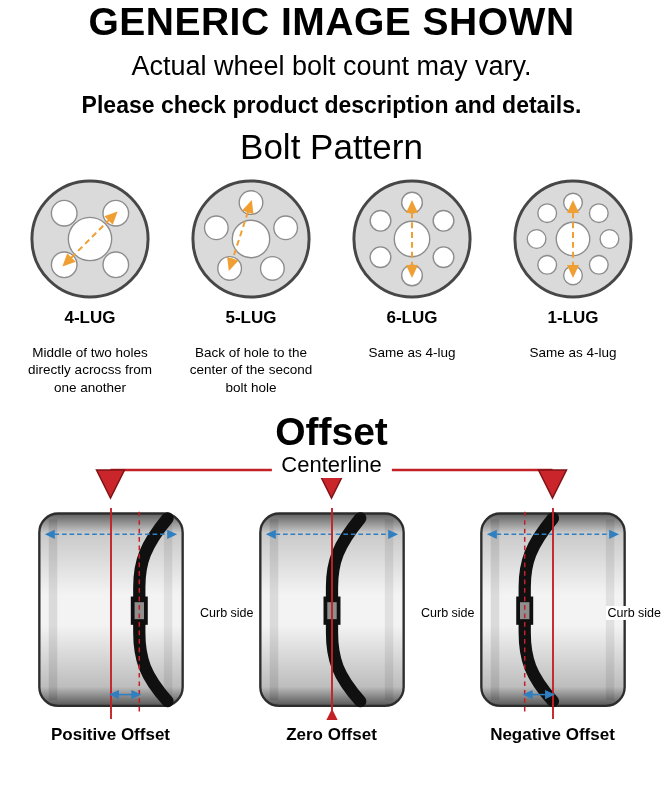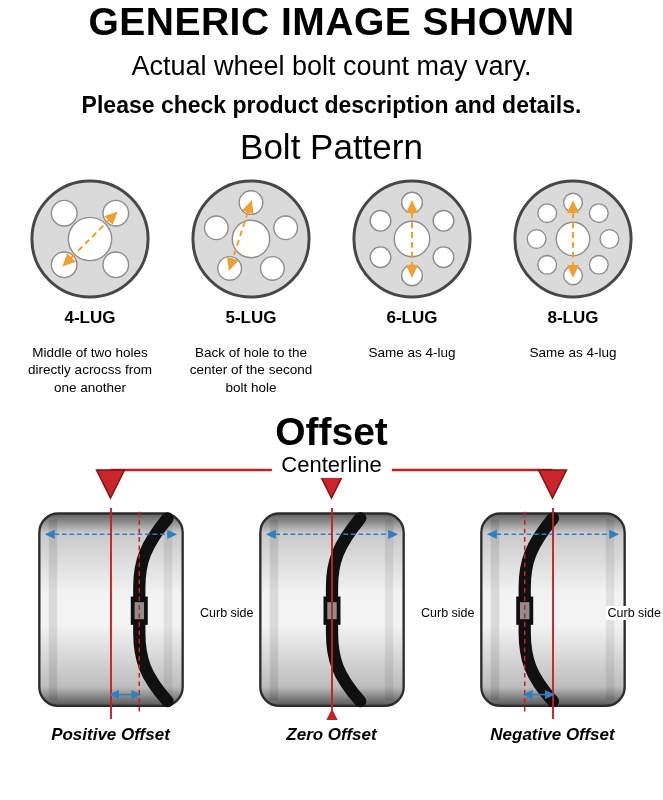--- a/index.html
+++ b/index.html
@@ -24,21 +24,21 @@
   .centerline-svg { display: block; }
   .centerline-label { position: absolute; left: 50%; top: -4px; transform: translateX(-50%);
     background: #fff; padding: 0 10px; font-size: 22px; font-weight: normal; }
 
   .offset-row { display: flex; }
   .offset-col { position: relative; width: 221px; }
   .offset-wheel { width: 170px; height: 215px; display: block; margin: 0 auto; }
   .curb { position: absolute; left: 198px; top: 42%; font-size: 12.5px; white-space: nowrap;
     background: #fff; padding: 0 2px; }
   .offset-col:nth-child(3) .curb { left: auto; right: 0; }
-  .offset-label { font-size: 17px; font-weight: bold; margin-top: 4px; font-style: italic; }
+  .offset-label { font-size: 17px; font-weight: bold; margin-top: 4px; }
 </style>
 </head>
 <body>
 
 <div class="page">
 
   <div class="title">GENERIC IMAGE SHOWN</div>
   <div class="subtitle">Actual wheel bolt count may vary.</div>
   <div class="note">Please check product description and details.</div>
 
@@ -114,21 +114,21 @@
     <circle cx="65.0" cy="28.0" r="9.5" fill="#fff" stroke="#8d8d8d" stroke-width="1.4"></circle>
           <circle cx="91.2" cy="38.8" r="9.5" fill="#fff" stroke="#8d8d8d" stroke-width="1.4"></circle>
           <circle cx="102.0" cy="65.0" r="9.5" fill="#fff" stroke="#8d8d8d" stroke-width="1.4"></circle>
           <circle cx="91.2" cy="91.2" r="9.5" fill="#fff" stroke="#8d8d8d" stroke-width="1.4"></circle>
           <circle cx="65.0" cy="102.0" r="9.5" fill="#fff" stroke="#8d8d8d" stroke-width="1.4"></circle>
           <circle cx="38.8" cy="91.2" r="9.5" fill="#fff" stroke="#8d8d8d" stroke-width="1.4"></circle>
           <circle cx="28.0" cy="65.0" r="9.5" fill="#fff" stroke="#8d8d8d" stroke-width="1.4"></circle>
           <circle cx="38.8" cy="38.8" r="9.5" fill="#fff" stroke="#8d8d8d" stroke-width="1.4"></circle>
     <line x1="65.0" y1="28.0" x2="65.0" y2="102.0" stroke="#f09f33" stroke-width="2" stroke-dasharray="6 4" marker-start="url(#m3)" marker-end="url(#m3)"></line>
         </svg>
-      <div class="lug-label">8-LUG</div>
+      <div class="lug-label">1-LUG</div>
       <div class="lug-desc">Same as 4-lug</div>
     </div>
   </div>
 
   <div class="section-heading offset-heading">Offset</div>
 
   <div class="centerline-wrap">
     <svg class="centerline-svg" viewBox="0 0 663 50" width="663" height="50">
       <line x1="110.5" y1="14" x2="552.5" y2="14" stroke="#c42127" stroke-width="2.5"></line>
       <polygon points="96.5,14 124.5,14 110.5,42" fill="#c9252b" stroke="#801317" stroke-width="1.5"></polygon>

